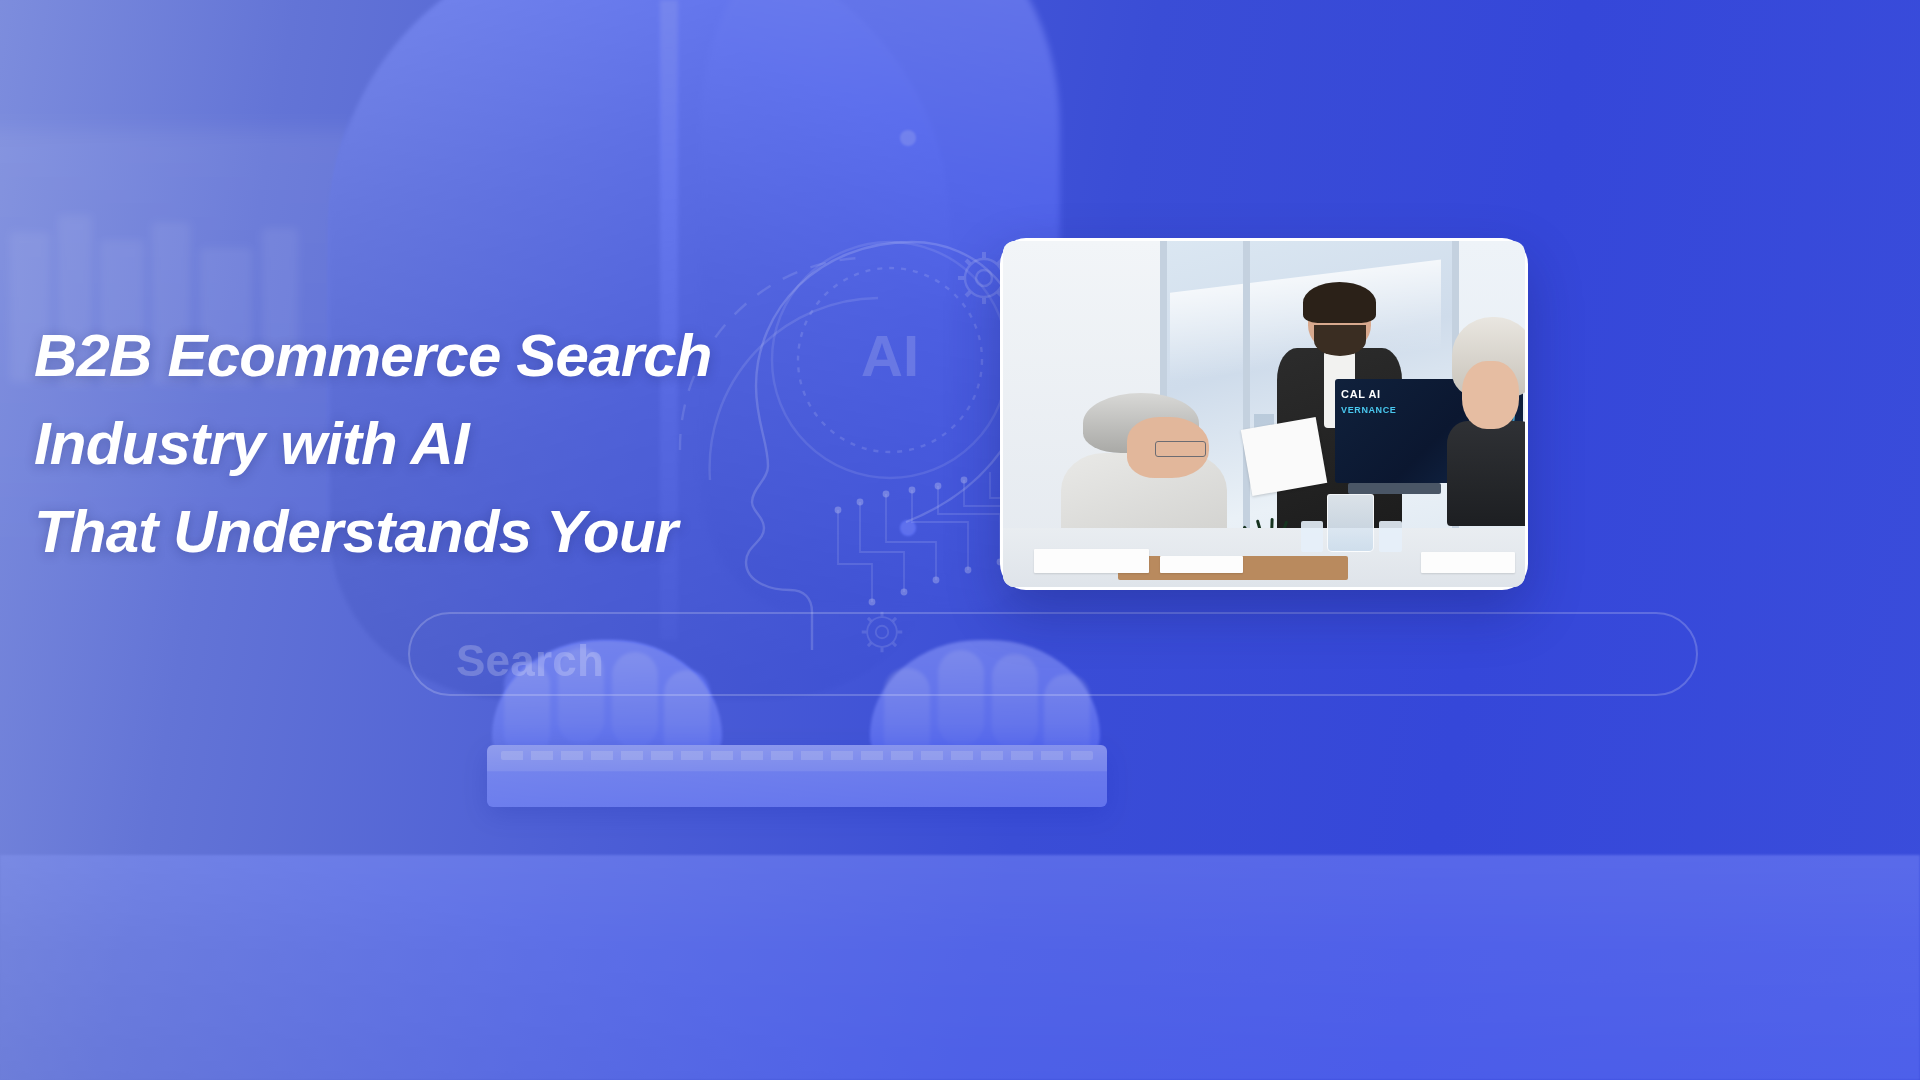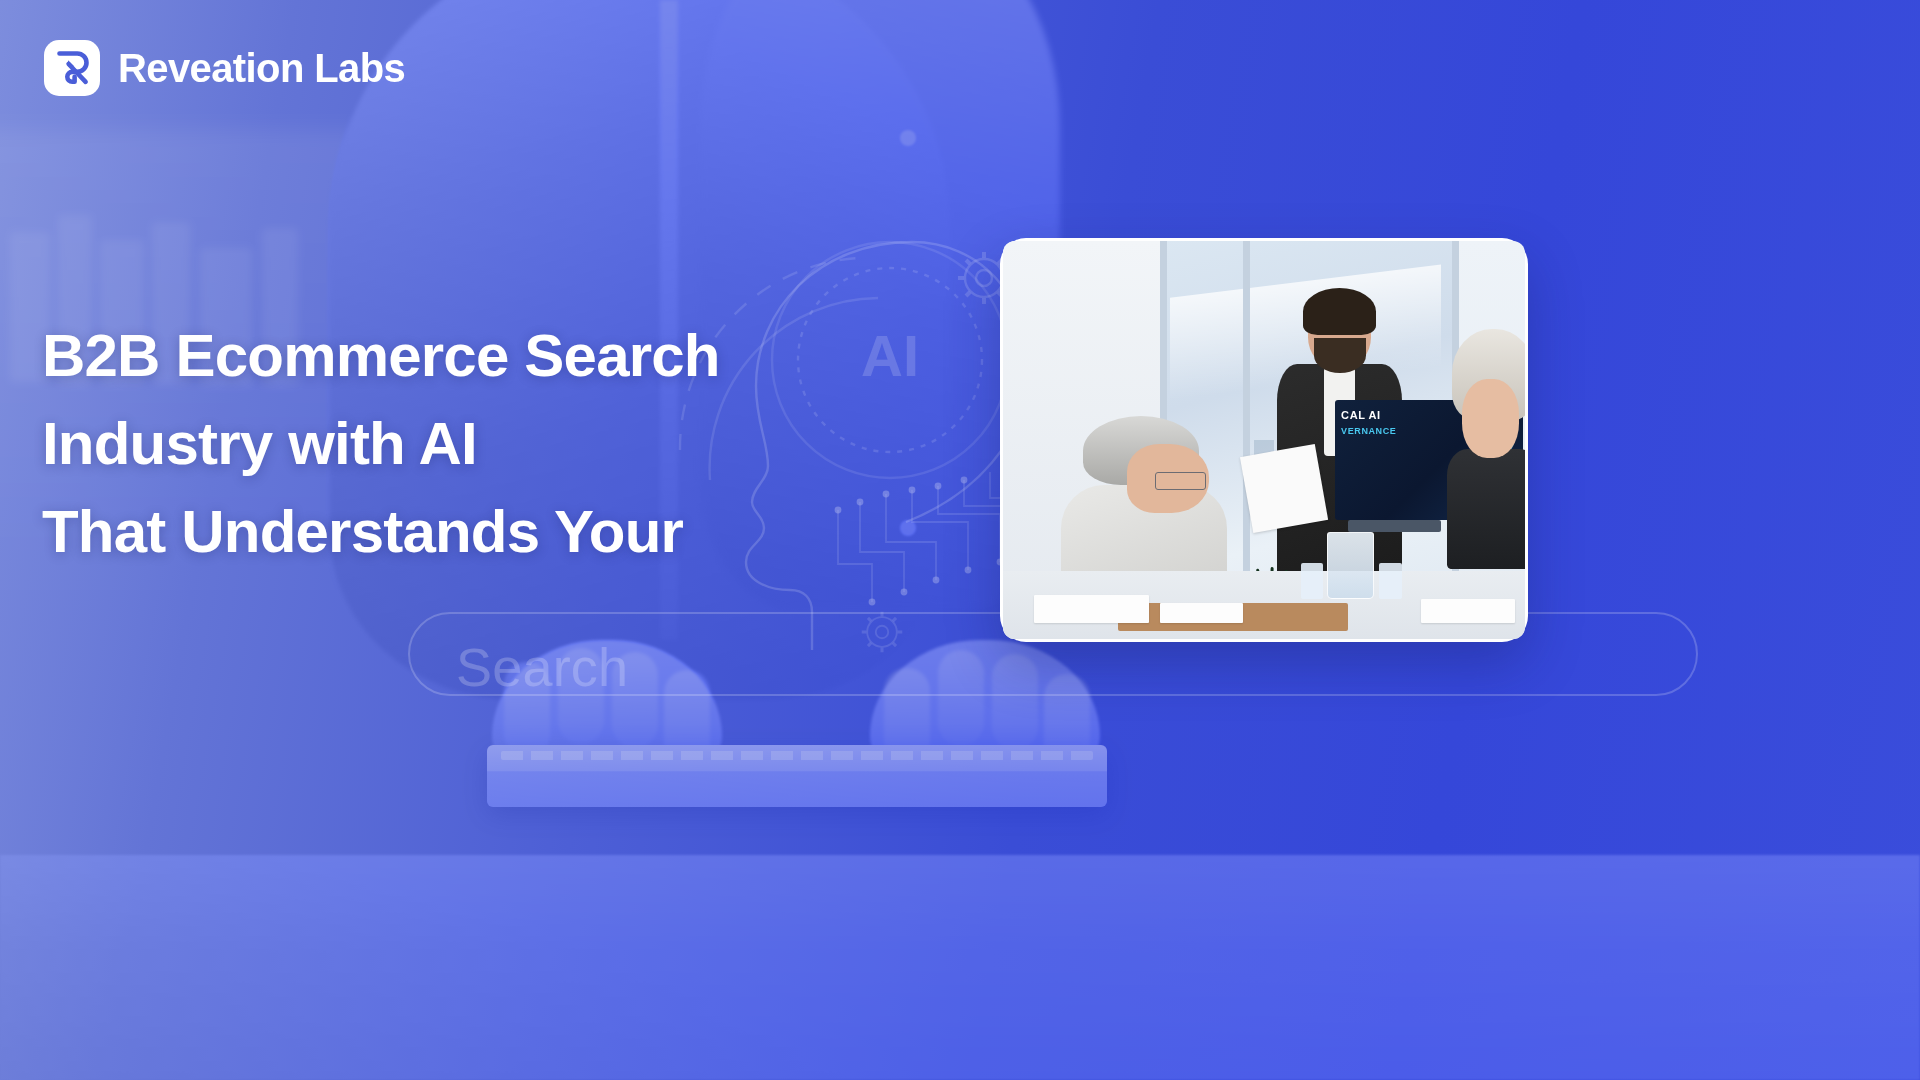--- a/index.html
+++ b/index.html
@@ -74,44 +74,44 @@
   .decor{ position:absolute; left:560px; top:150px; width:560px; height:560px; opacity:.55; }
   .decor svg{ width:100%; height:100%; display:block; }
 
   
   .ghost-search{
     position:absolute; left:408px; top:612px; width:1290px; height:84px;
     border:2px solid rgba(255,255,255,.20); border-radius:42px;
   }
   .ghost-search-label{
     position:absolute; left:456px; top:636px;
-    font-size:54px; font-weight:400; color:rgba(255,255,255,.22);
+    font-size:44px; font-weight:700; color:rgba(255,255,255,.22);
     letter-spacing:.2px; user-select:none;
   }
 
   
   .logo{ position:absolute; left:44px; top:40px; display:flex; align-items:center; gap:18px; }
   .logo-mark{ width:56px; height:56px; flex:0 0 auto; }
   .logo-text{
     font-size:40px; font-weight:700; color:#ffffff;
     letter-spacing:-.6px; white-space:nowrap;
   }
 
   
-  .headline{ position:absolute; left:42px; top:312px; width:880px; }
+  .headline{ position:absolute; left:34px; top:312px; width:880px;font-style:italic; }
   .headline-line{
     display:block; color:#ffffff; font-weight:700;
     font-size:60px; line-height:88px; letter-spacing:-.8px;
     text-shadow:0 2px 12px rgba(22,30,90,.28);
     white-space:nowrap;
   }
 
   
   .photo-card{
-    position:absolute; left:1000px; top:238px; width:528px; height:404px;
+    position:absolute; left:1000px; top:238px; width:528px; height:352px;
     background:#ffffff; border-radius:26px; padding:3px;
     box-shadow:0 22px 54px rgba(20,28,90,.30);
   }
   .photo-inner{
     position:relative; width:100%; height:100%; border-radius:12px; overflow:hidden;
     background:linear-gradient(180deg,#eef3f8 0%,#e3ebf3 100%);
   }
   
   .pw-wall{ position:absolute; left:0; top:0; width:30%; height:100%;
     background:linear-gradient(180deg,#f2f5f8,#e4e9ef); }
@@ -294,32 +294,20 @@
           <circle cx="312" cy="452" r="3.4"></circle>
       </g>
 
       <text x="330" y="226" text-anchor="middle" font-family="Liberation Sans, sans-serif" font-size="58" font-weight="700" fill="rgba(255,255,255,.30)" stroke="none">AI</text>
     </svg>
   </div>
 
   <div class="ghost-search"></div>
   <div class="ghost-search-label">Search</div>
 
-  <div class="logo">
-    <span class="logo-mark">
-      <svg viewBox="0 0 56 56" xmlns="http://www.w3.org/2000/svg">
-        <rect x="0" y="0" width="56" height="56" rx="15" fill="#ffffff"></rect>
-        <path d="M15.5 13.5 h17.8 a9.2 9.2 0 0 1 0 18.4 h-5.1
-                 a4.9 4.9 0 0 0 0 9.8 h2.4 v-5.0" fill="none" stroke="#4a5ed8" stroke-width="4.6" stroke-linecap="round" stroke-linejoin="round"></path>
-        <path d="M24.6 24.0 L41.6 41.8" fill="none" stroke="#4a5ed8" stroke-width="4.6" stroke-linecap="round"></path>
-        <path d="M24.0 20.2 v6.4 h6.4 z" fill="#4a5ed8"></path>
-      </svg>
-    </span>
-    <span class="logo-text">Reveation Labs</span>
-  </div>
 
   <h1 class="headline">
     <span class="headline-line">B2B Ecommerce Search</span>
     <span class="headline-line">Industry with AI</span>
     <span class="headline-line">That Understands Your</span>
   </h1>
 
   <div class="photo-card">
     <div class="photo-inner">
       <div class="pw-wall"></div>

